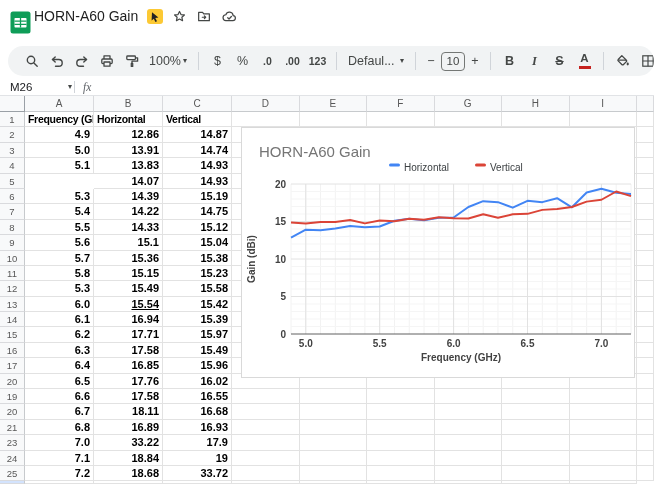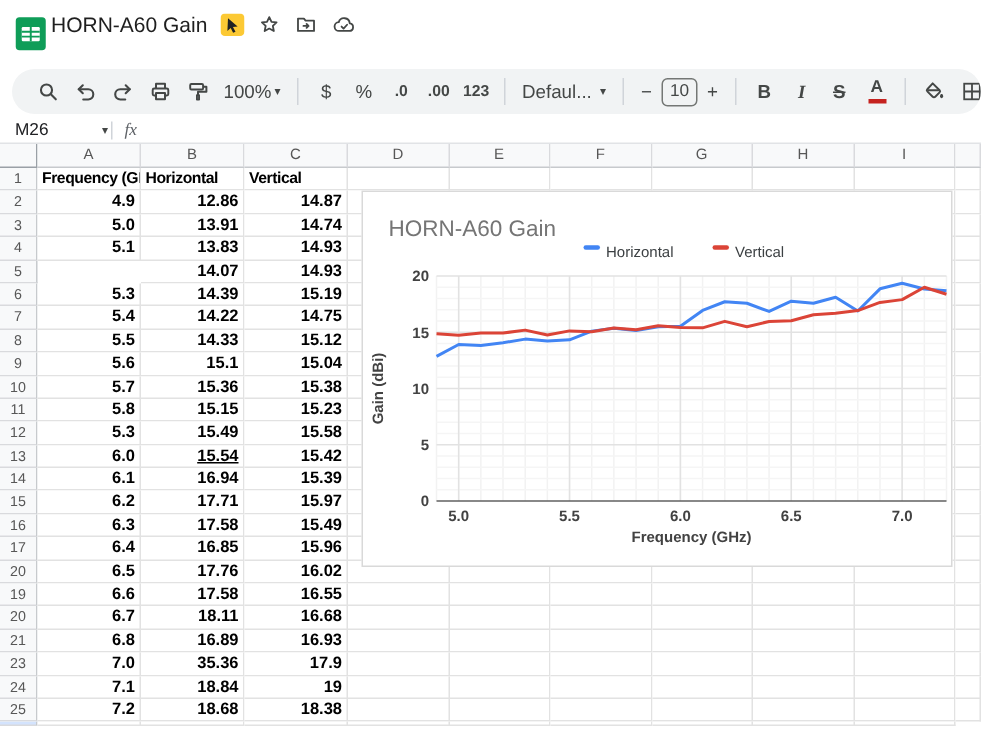--- a/index.html
+++ b/index.html
@@ -521,21 +521,21 @@
           <div class="cell" style="width: 67.5px;"></div>
           <div class="cell" style="width: 67.5px;"></div>
           <div class="cell" style="width: 67.5px;"></div>
           <div class="cell" style="width: 67.5px;"></div>
           <div class="cell" style="width: 67.5px;"></div>
           <div class="cell" style="width: 17px;"></div>
         </div>
         <div class="grow">
           <div class="rowhdr">23</div>
           <div class="cell num" style="width: 69px;">7.0</div>
-          <div class="cell num" style="width: 69px;">35.36</div>
+          <div class="cell num" style="width: 69px;">33.22</div>
           <div class="cell num" style="width: 69px;">17.9</div>
           <div class="cell" style="width: 67.5px;"></div>
           <div class="cell" style="width: 67.5px;"></div>
           <div class="cell" style="width: 67.5px;"></div>
           <div class="cell" style="width: 67.5px;"></div>
           <div class="cell" style="width: 67.5px;"></div>
           <div class="cell" style="width: 67.5px;"></div>
           <div class="cell" style="width: 17px;"></div>
         </div>
         <div class="grow">
@@ -548,21 +548,21 @@
           <div class="cell" style="width: 67.5px;"></div>
           <div class="cell" style="width: 67.5px;"></div>
           <div class="cell" style="width: 67.5px;"></div>
           <div class="cell" style="width: 67.5px;"></div>
           <div class="cell" style="width: 17px;"></div>
         </div>
         <div class="grow">
           <div class="rowhdr">25</div>
           <div class="cell num" style="width: 69px;">7.2</div>
           <div class="cell num" style="width: 69px;">18.68</div>
-          <div class="cell num" style="width: 69px;">18.38</div>
+          <div class="cell num" style="width: 69px;">33.72</div>
           <div class="cell" style="width: 67.5px;"></div>
           <div class="cell" style="width: 67.5px;"></div>
           <div class="cell" style="width: 67.5px;"></div>
           <div class="cell" style="width: 67.5px;"></div>
           <div class="cell" style="width: 67.5px;"></div>
           <div class="cell" style="width: 67.5px;"></div>
           <div class="cell" style="width: 17px;"></div>
         </div>
         <div class="grow" style="height: 3px; overflow: hidden;">
           <div class="rowhdr sel" style="height: 3px;"></div>

